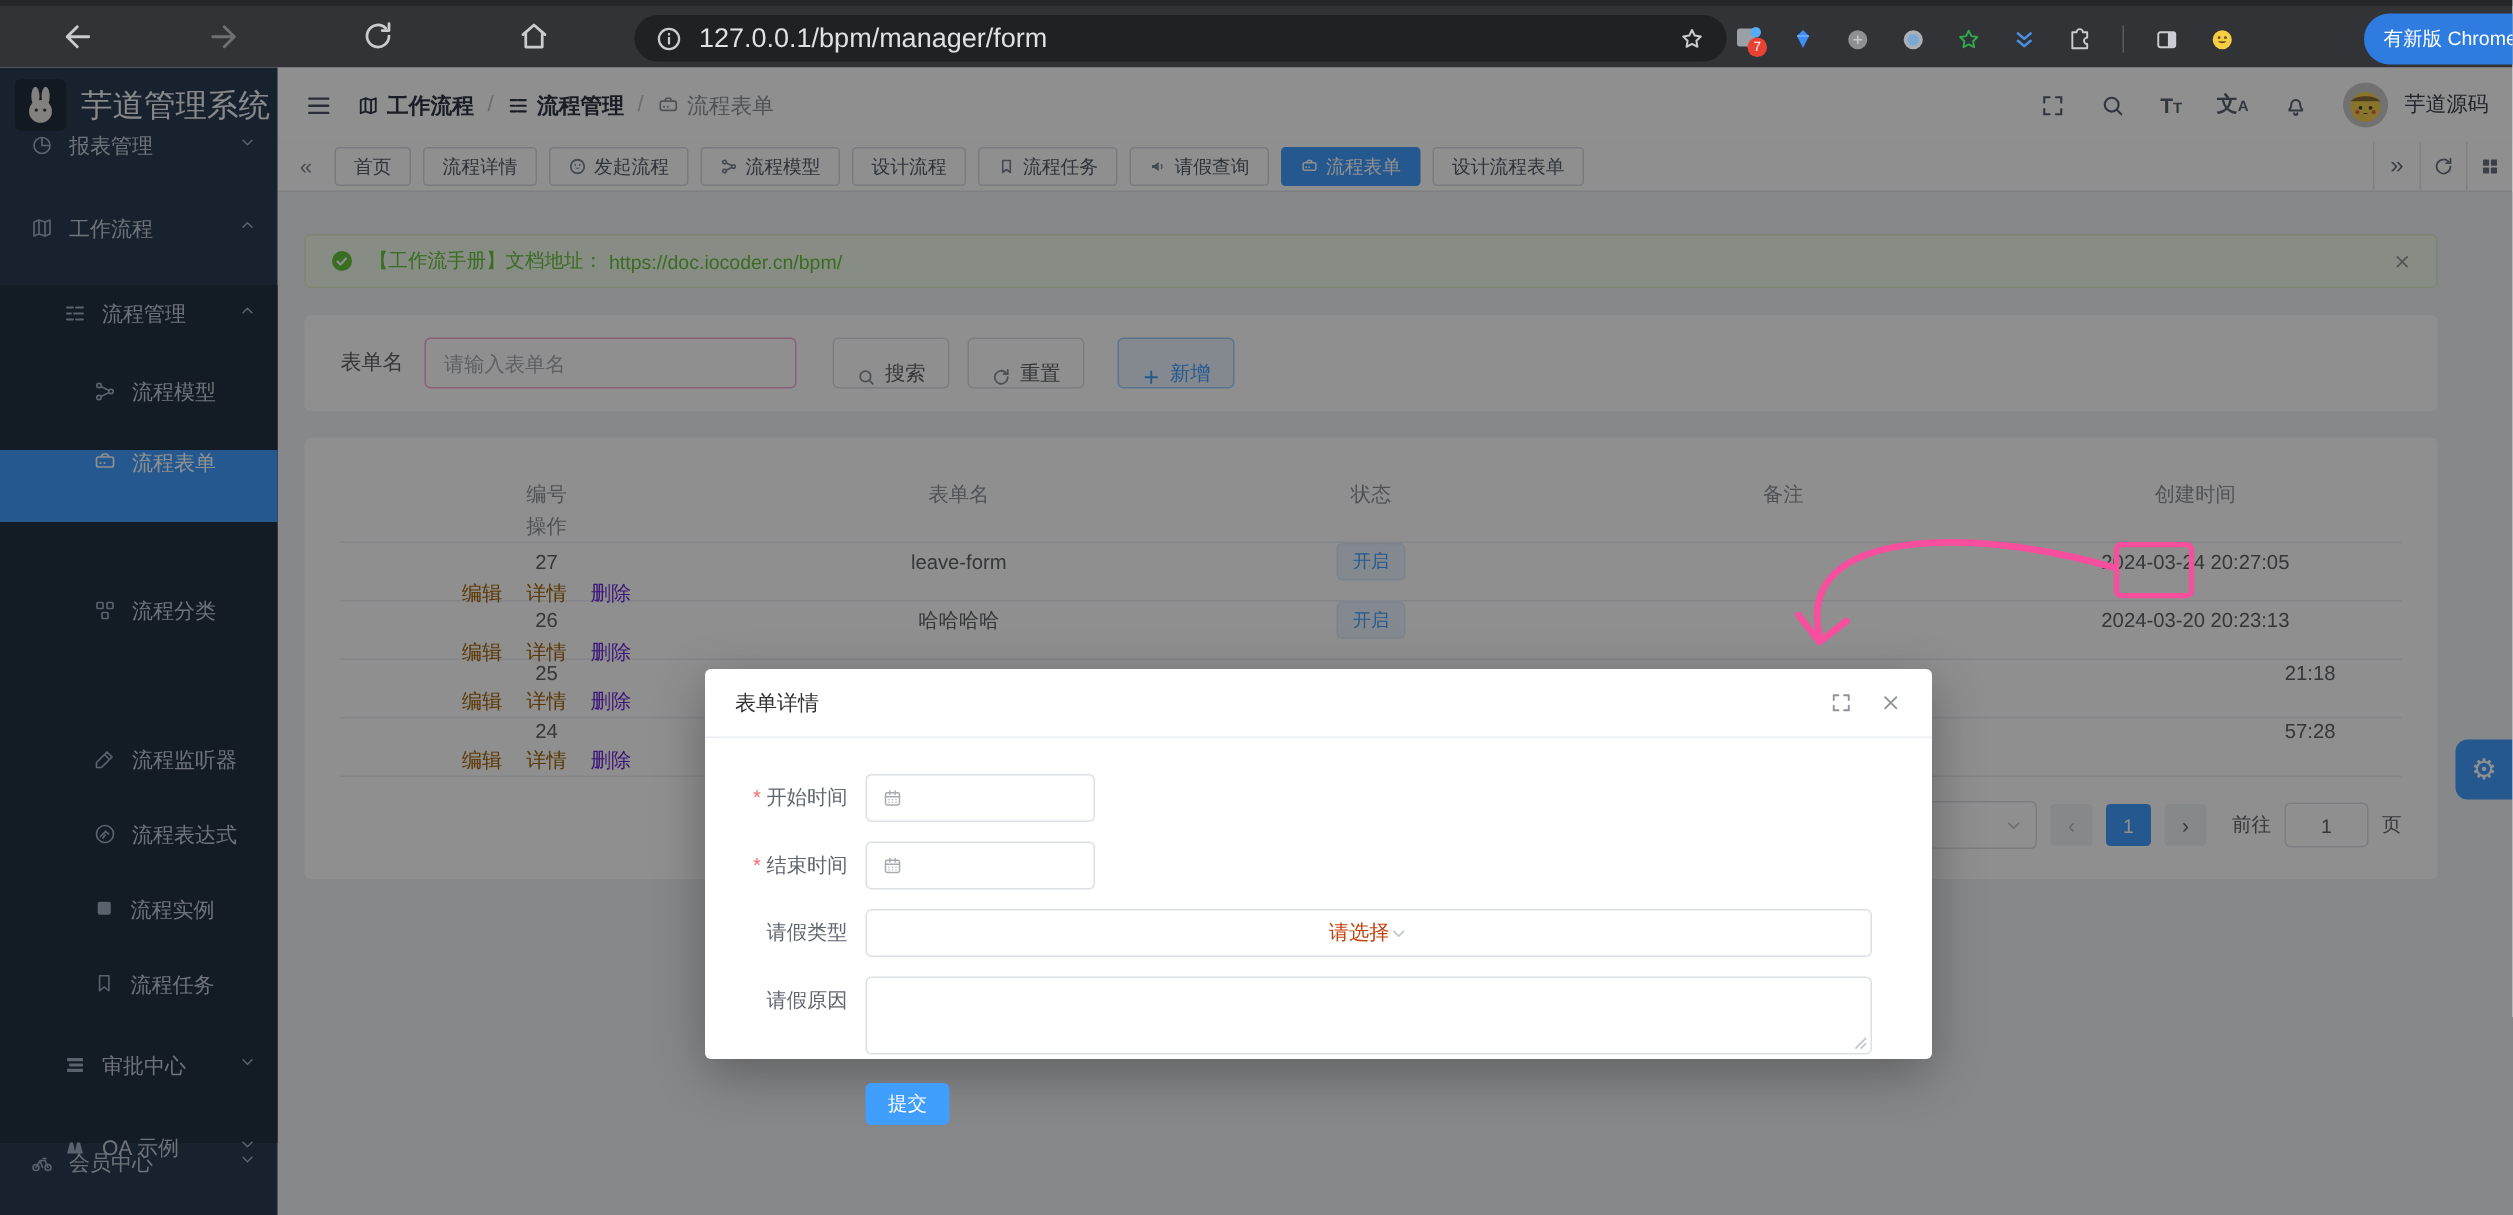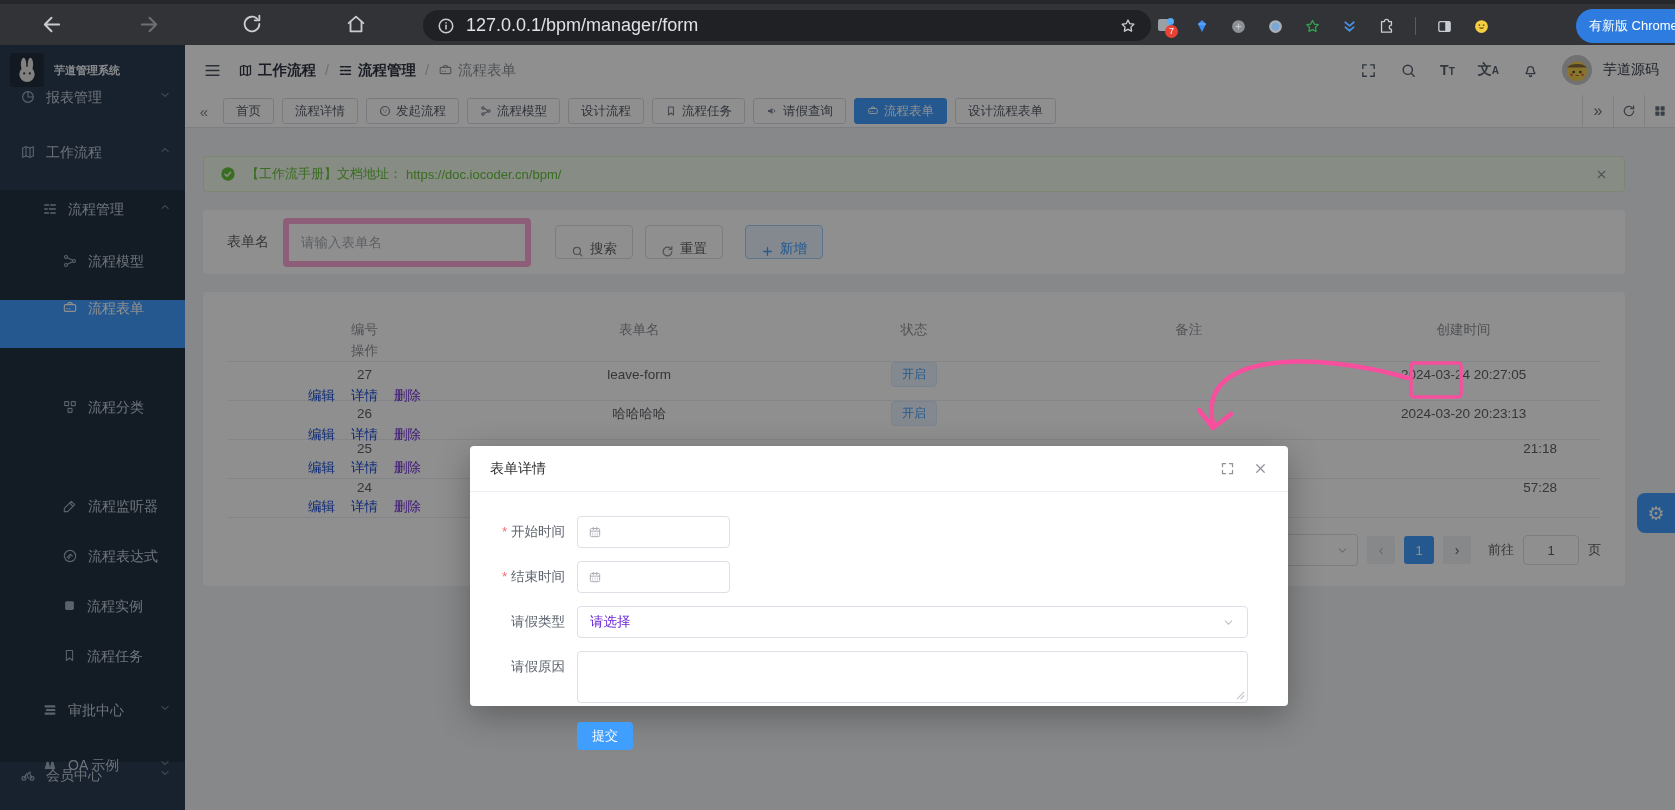--- a/index.html
+++ b/index.html
@@ -20,21 +20,21 @@
 .extbadge .dot{position:absolute;right:0;top:0;width:7px;height:7px;background:#58abf5;border-radius:50%}
 .extbadge .n{position:absolute;right:-4px;bottom:-4px;min-width:13px;height:13px;background:#e94235;border-radius:7px;color:#fff;font-size:9px;line-height:13px;text-align:center;padding:0 2px}
 .extsep{width:1px;height:18px;background:#5a5c60}
 .emojiface{width:17px;height:17px}
 .updpill{position:absolute;left:1576px;top:5px;height:34px;background:#2e7ce0;border-radius:17px;display:flex;align-items:center;gap:8px;padding:0 9px 0 13px;color:#fff;font-size:13px;white-space:nowrap}
 
 
 .sidebar{position:absolute;left:0;top:45px;width:185px;height:765px;background:#2b3c52;z-index:10}
 .logo{position:absolute;left:0;top:0;width:185px;height:50px;display:flex;align-items:center;padding-left:10px;gap:10px}
 .logoimg{width:34px;height:34px;border-radius:4px;background:#1f2b3a;overflow:hidden}
-.logotxt{color:#f2f5f9;font-size:11px;font-weight:bold}
+.logotxt{color:#f2f5f9;font-size:21px;font-weight:normal}
 .submbg{position:absolute;left:0;top:145px;width:185px;height:572px;background:#223143}
 .sitem{position:absolute;left:0;width:185px;height:40px;display:flex;align-items:flex-start;color:#c4cdd8;font-size:14px;gap:10px;cursor:pointer}
 .sitem .chev{position:absolute;right:14px;color:#8b97a6}
 .sitem.lv1{padding-left:20px}
 .sitem.lv2{padding-left:42px}
 .sitem.lv3{padding-left:62px}
 .sitem.active{background:#409eff;color:#fff;height:48px}
 .sitem .ic{color:#9fb0c2}
 .sitem.active .ic{color:#fff}
 
@@ -60,33 +60,33 @@
 .tab.active .ic{color:#fff}
 .tabctrl{position:absolute;right:0;top:0;height:32px;display:flex;align-items:center;color:#6a7280}
 .tabctrl>div{width:31px;height:32px;display:flex;align-items:center;justify-content:center;border-left:1px solid #e2e5ea}
 
 
 .banner{position:absolute;left:203px;top:156px;width:1422px;height:36px;background:#f0f9eb;border:1px solid #dcefcd;border-radius:4px;display:flex;align-items:center;padding:0 16px;font-size:13px;color:#67c23a}
 .banner .link{margin-left:4px;color:#67c23a;cursor:pointer}
 .banner .bx{margin-left:auto;color:#909399;cursor:pointer}
 .fcard{position:absolute;left:203px;top:210px;width:1422px;height:64px;background:#fff;border-radius:4px;display:flex;align-items:center;padding:0 24px;gap:12px}
 .flabel{font-size:14px;color:#606266;margin-right:2px}
-.finput{width:248px;height:49px;border:6px solid #f9a8d4;border-radius:4px;padding:0 12px;font-size:13.5px;color:#606266;outline:none;background:#fff}
+.finput{width:248px;height:34px;border:1px solid #f9a8d4;border-radius:4px;padding:0 12px;font-size:13.5px;color:#606266;outline:none;background:#fff}
 .finput::placeholder{color:#a8abb2}
 .btn{height:34px;padding:0 15px;border:1px solid #dcdfe6;border-radius:4px;background:#fff;color:#606266;font-size:13.5px;display:flex;align-items:flex-end;gap:6px;cursor:pointer;white-space:nowrap}
 .btn .ic{color:#8a9099}
 .btn.primary-plain{background:#ecf5ff;border-color:#a0cfff;color:#409eff;margin-left:10px}
 .btn.primary-plain .ic{color:#409eff}
 
 .tcard{position:absolute;left:203px;top:292px;width:1422px;height:294px;background:#fff;border-radius:4px;padding:28px 24px 0}
 .trow{display:grid;grid-template-columns:repeat(5,1fr);align-items:center;height:39px;border-bottom:1px solid #ebeef5;font-size:13.5px;color:#606266;text-align:center}
 .trow.thead{height:42px;color:#909399}
 .badge{display:inline-block;padding:3px 10px;background:#ecf5ff;border:1px solid #d9ecff;border-radius:4px;color:#409eff;font-size:12px}
 .acts{display:flex;justify-content:center;gap:16px}
-.lnk{color:#1d4ed8;cursor:pointer}
+.lnk{color:#a16207;cursor:pointer}
 .lnk.del{color:#6d28d9}
 .tpart{text-align:right;padding-right:44px}
 
 .pag{position:absolute;left:203px;top:534px;width:1422px;height:32px;display:flex;justify-content:flex-end;align-items:center;gap:9px;padding-right:24px;font-size:13px;color:#606266}
 .psel{width:108px;height:32px;border:1px solid #dcdfe6;border-radius:4px;background:#fff;display:flex;align-items:center;justify-content:flex-end;padding-right:8px;color:#c0c4cc}
 .pbtn{width:28px;height:28px;background:#f0f2f5;border-radius:3px;display:flex;align-items:center;justify-content:center;font-size:14px;color:#606266;cursor:pointer}
 .pbtn.dis{color:#b4b8bf}
 .pcur{width:30px;height:28px;background:#409eff;border-radius:3px;color:#fff;display:flex;align-items:center;justify-content:center;font-size:13px}
 .pgoto{width:56px;height:30px;border:1px solid #dcdfe6;border-radius:4px;text-align:center;font-size:13px;color:#606266;outline:none}
 
@@ -97,21 +97,21 @@
 .modal{position:absolute;left:470px;top:446px;width:818px;height:260px;background:#fff;border-radius:4px;z-index:60;box-shadow:0 10px 34px rgba(0,0,0,.3)}
 .mhead{height:46px;display:flex;align-items:center;padding:0 20px;border-bottom:1px solid #ebeef5}
 .mtitle{font-size:14px;color:#303133}
 .mico{margin-left:auto;display:flex;gap:18px;color:#909399}
 .mbody{padding:24px 40px 0 0}
 .mrow{display:flex;align-items:flex-start;margin-bottom:13px}
 .mlabel{width:95px;flex:none;text-align:right;margin-right:12px;font-size:13.5px;color:#5f6670;line-height:32px}
 .req::before{content:"* ";color:#f56c6c}
 .ctl{border:1px solid #dcdfe6;border-radius:4px;height:32px;display:flex;align-items:center;background:#fff}
 .dateinput{width:153px;padding:0 10px;color:#a8abb2;gap:6px}
-.mselect{width:671px;padding:0 12px;color:#6d28d9;font-size:13.5px;justify-content:space-between}
+.mselect{width:671px;padding:0 12px;color:#c2410c;font-size:13.5px;justify-content:center}
 .mtextarea{width:671px;height:52px;border:1px solid #dcdfe6;border-radius:4px;position:relative;background:#fff}
 .rsz{position:absolute;right:2px;bottom:2px;color:#c0c4cc}
 .msubmit{margin-left:107px;margin-top:3px;width:56px;height:28px;background:#409eff;border:none;color:#fff;border-radius:4px;font-size:13px;cursor:pointer}
 
 
 .anno{position:absolute;left:1130px;top:340px;z-index:70;pointer-events:none}
 </style>
 </head>
 <body>
 

